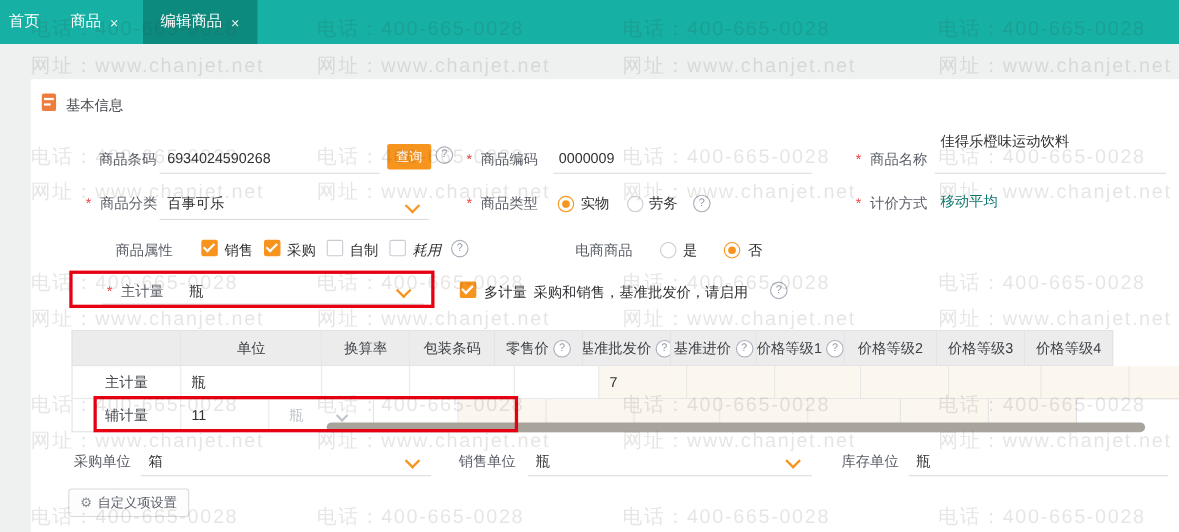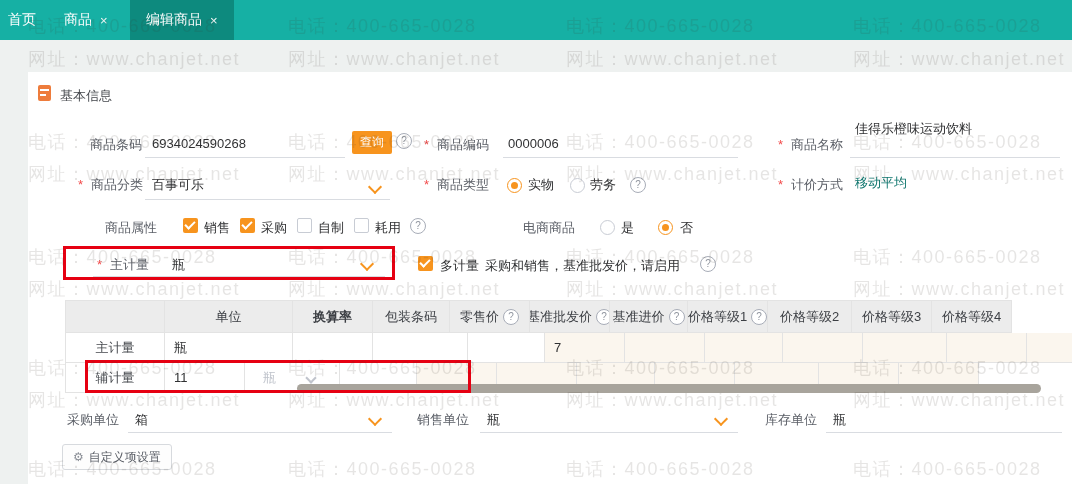--- a/index.html
+++ b/index.html
@@ -88,21 +88,21 @@
   <span class="abs" style="left:60px;top:87px;color:#45484d;">基本信息</span>
 
   <span class="abs lbl" style="left:90px;top:136px;text-align:right;">商品条码</span>
   <span class="abs val" style="left:152px;top:136px;">6934024590268</span>
   <div class="uline" style="left:145px;top:157px;width:200px;"></div>
   <span class="btn-q" style="left:352px;top:131px;">查询</span>
   <span class="abs helpc" style="left:396px;top:133px;">?</span>
 
   <span class="abs star" style="left:424px;top:137px;">*</span>
   <span class="abs lbl" style="left:437px;top:136px;">商品编码</span>
-  <span class="abs val" style="left:508px;top:136px;">0000006</span>
+  <span class="abs val" style="left:508px;top:136px;">0000009</span>
   <div class="uline" style="left:503px;top:157px;width:235px;"></div>
 
   <span class="abs star" style="left:778px;top:137px;">*</span>
   <span class="abs lbl" style="left:791px;top:136px;">商品名称</span>
   <span class="abs val" style="left:855px;top:120px;">佳得乐橙味运动饮料</span>
   <div class="uline" style="left:850px;top:157px;width:210px;"></div>
 
   <span class="abs star" style="left:78px;top:177px;">*</span>
   <span class="abs lbl" style="left:91px;top:176px;">商品分类</span>
   <span class="abs val" style="left:152px;top:176px;">百事可乐</span>
@@ -122,21 +122,21 @@
   <span class="abs ph" style="left:855px;top:174px;">移动平均</span>
 
   <span class="abs lbl" style="left:105px;top:219px;">商品属性</span>
   <span class="cb on" style="left:183px;top:218px;"></span>
   <span class="abs val" style="left:204px;top:219px;">销售</span>
   <span class="cb on" style="left:240px;top:218px;"></span>
   <span class="abs val" style="left:261px;top:219px;">采购</span>
   <span class="cb off" style="left:297px;top:218px;"></span>
   <span class="abs val" style="left:318px;top:219px;">自制</span>
   <span class="cb off" style="left:354px;top:218px;"></span>
-  <span class="abs val" style="left:375px;top:219px;">耗用</span>
+  <span class="abs val" style="left:375px;top:219px;font-style:italic;">耗用</span>
   <span class="abs helpc" style="left:410px;top:218px;">?</span>
 
   <span class="abs lbl" style="left:523px;top:219px;">电商商品</span>
   <span class="rd off" style="left:600px;top:220px;"></span>
   <span class="abs val" style="left:621px;top:219px;">是</span>
   <span class="rd on" style="left:658px;top:220px;"></span>
   <span class="abs val" style="left:680px;top:219px;">否</span>
 
   <span class="abs star" style="left:97px;top:257px;">*</span>
   <span class="abs lbl" style="left:110px;top:256px;">主计量</span>
@@ -151,21 +151,21 @@
   <span class="abs helpc" style="left:700px;top:256px;">?</span>
 
   <div class="utable">
     <div class="trow thead">
       <div class="tc first" style="width:100px;">
           <span></span>
         </div>
       <div class="tc" style="width:128px;">
           <span>单位</span>
         </div>
-      <div class="tc" style="width:80px;font-weight:bold;">
+      <div class="tc" style="width:80px;">
           <span>换算率</span>
         </div>
       <div class="tc" style="width:77px;">
           <span>包装条码</span>
         </div>
       <div class="tc" style="width:80px;">
           <span>零售价</span>
           <span class="helpc">?</span>
         </div>
       <div class="tc" style="width:80px;">

